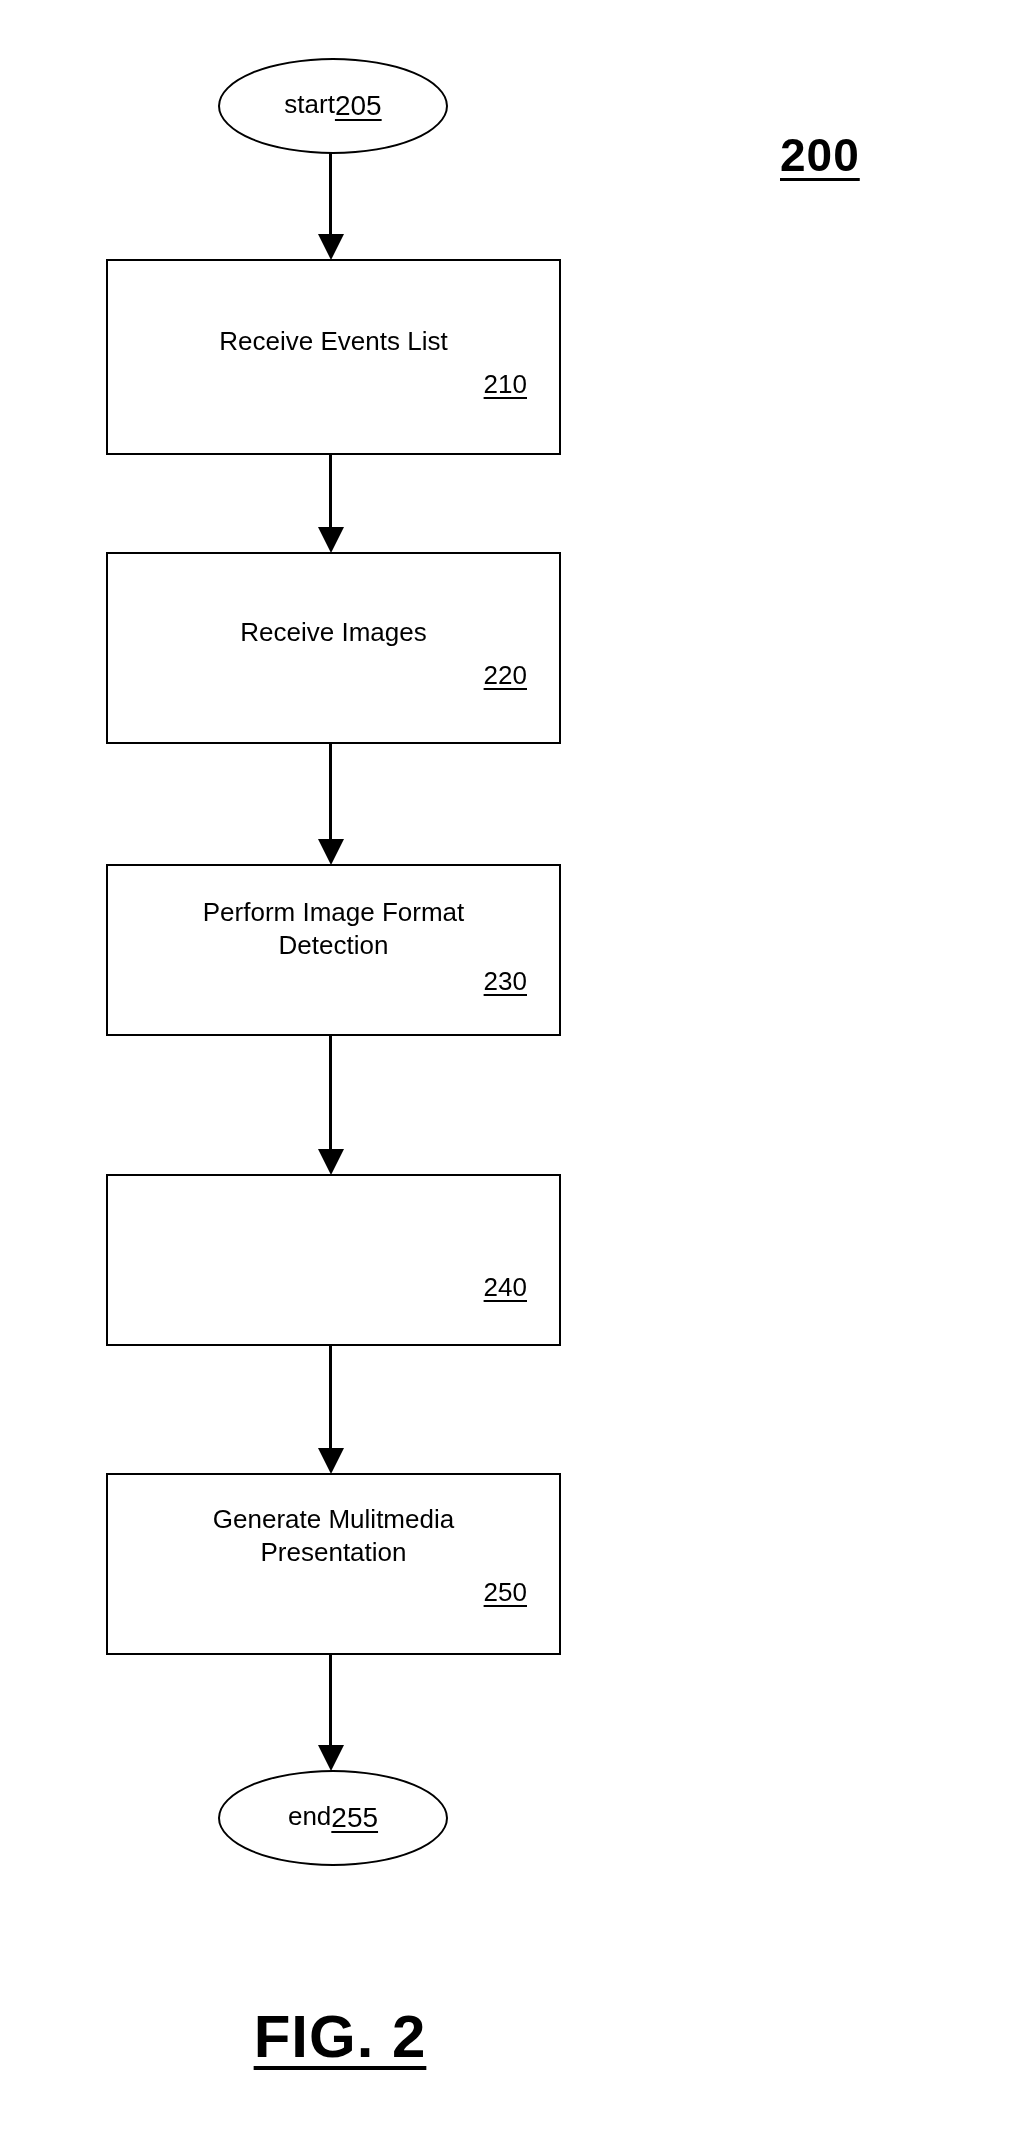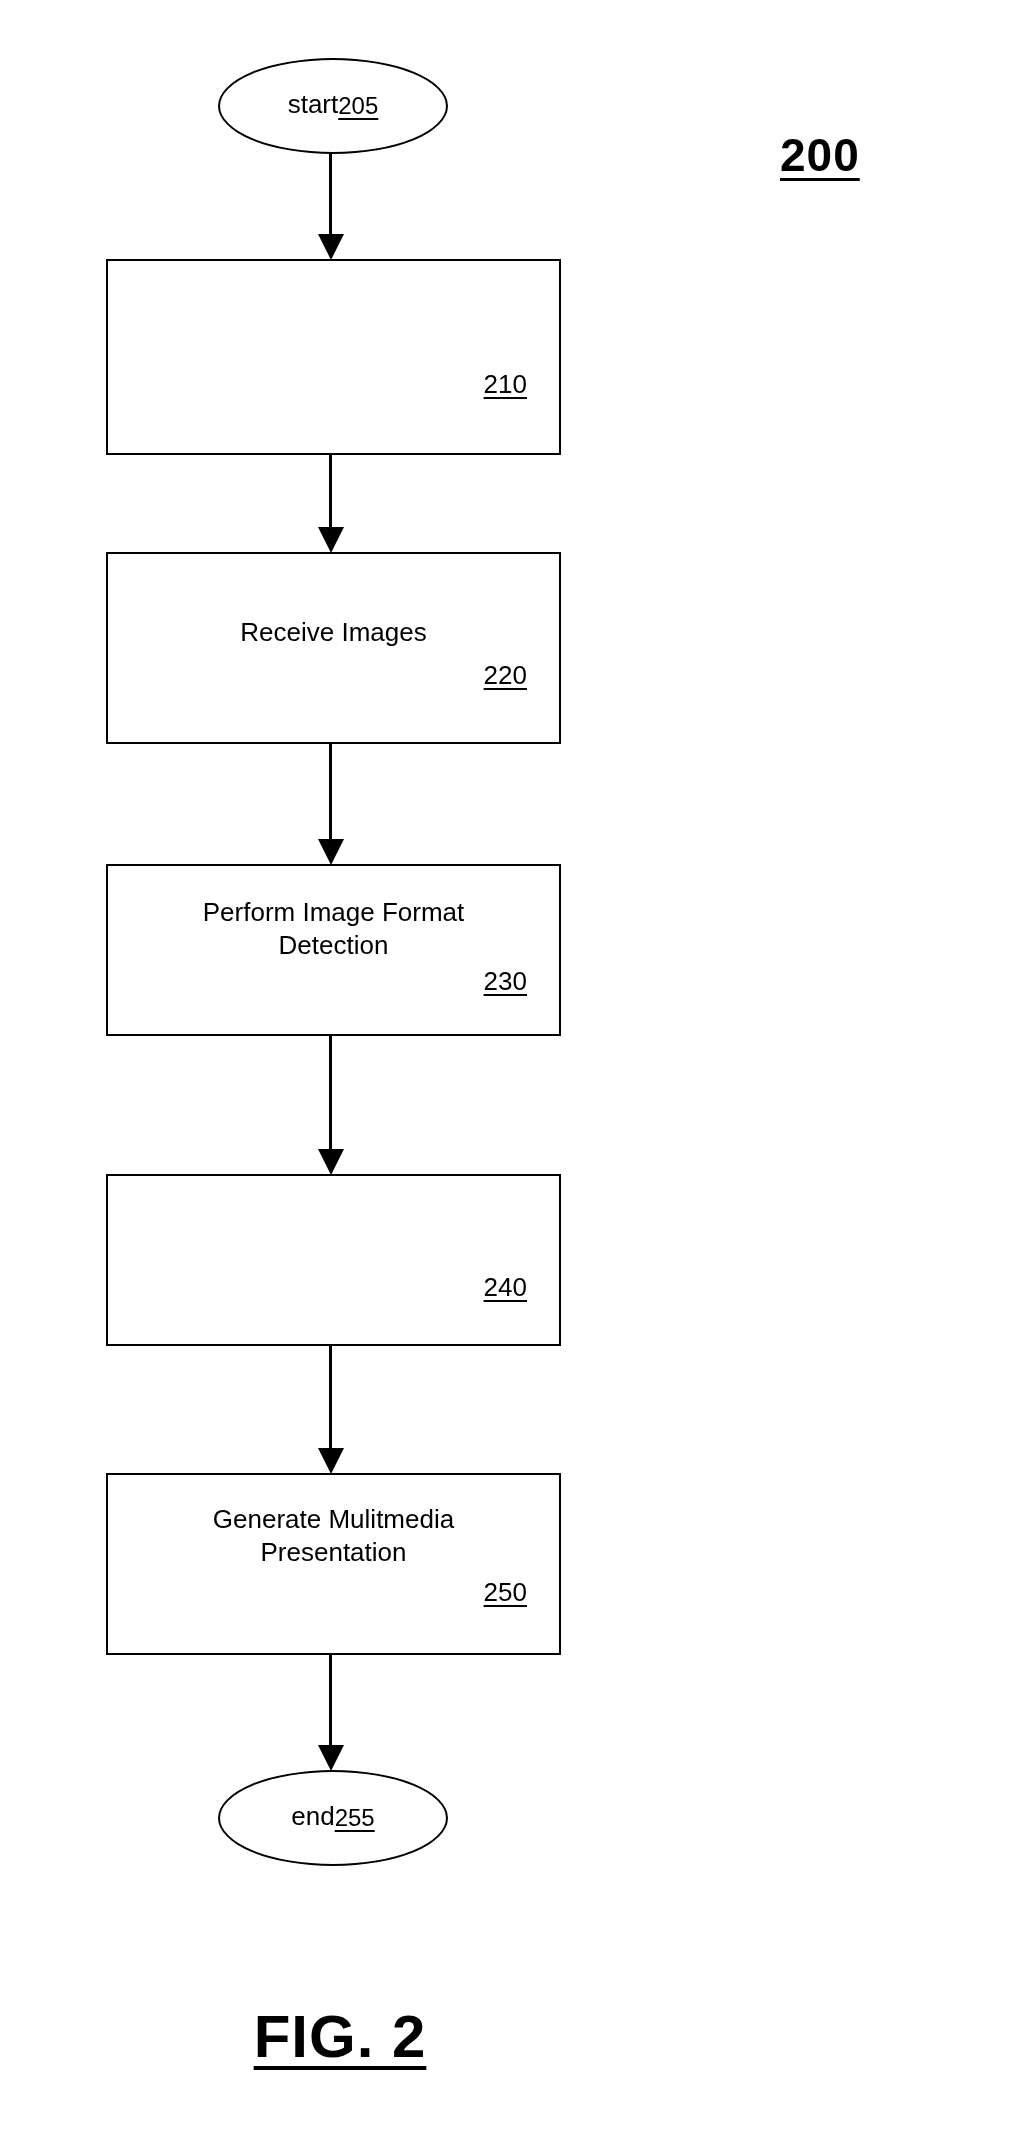--- a/index.html
+++ b/index.html
@@ -52,21 +52,21 @@
     align-items: center;
     justify-content: center;
     background: #fff;
   }
   .terminator .term-label {
     font-size: 26px;
     line-height: 1.05;
     margin-bottom: 2px;
   }
   .terminator .term-num {
-    font-size: 24px;
+    font-size: 28px;
     line-height: 1.05;
     text-decoration: underline;
     text-underline-offset: 4px;
     text-decoration-thickness: 2px;
   }
   #node-start { top: 58px; }
   #node-end   { top: 1770px; }
 
   
   .process-box {
@@ -196,20 +196,21 @@
     <div class="term-num">205</div>
   </div>
 
   <div class="connector" id="arrow-start-210">
     <div class="stem"></div>
     <div class="head"></div>
   </div>
 
   <div class="process-box" id="node-210">
     <div class="box-inner">
+      <div class="box-title">Receive Events List</div>
       <div class="box-num">210</div>
     </div>
   </div>
 
   <div class="connector" id="arrow-210-220">
     <div class="stem"></div>
     <div class="head"></div>
   </div>
 
   <div class="process-box" id="node-220">

